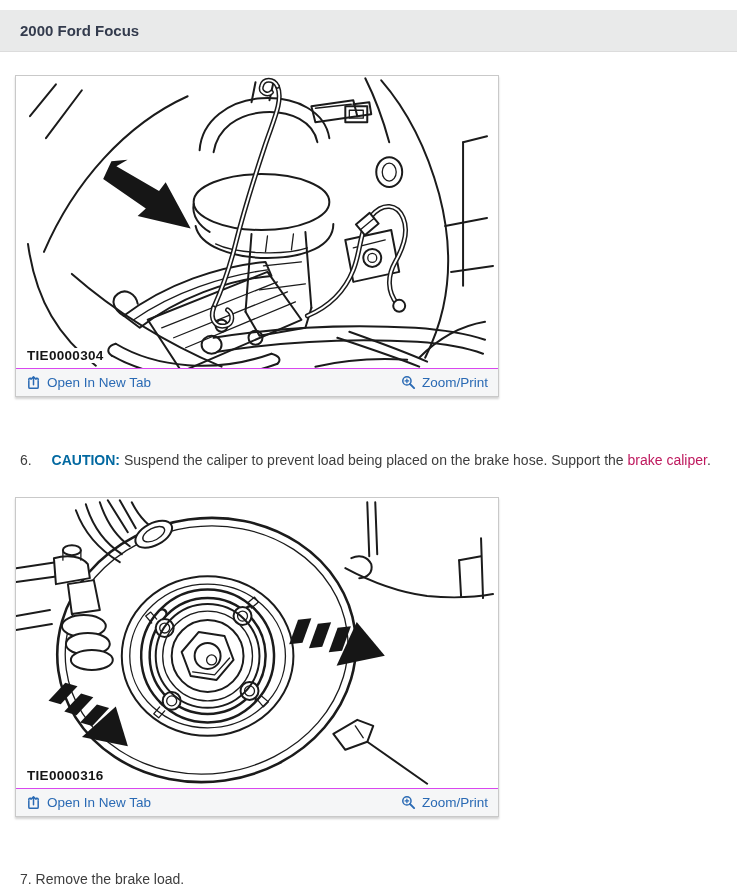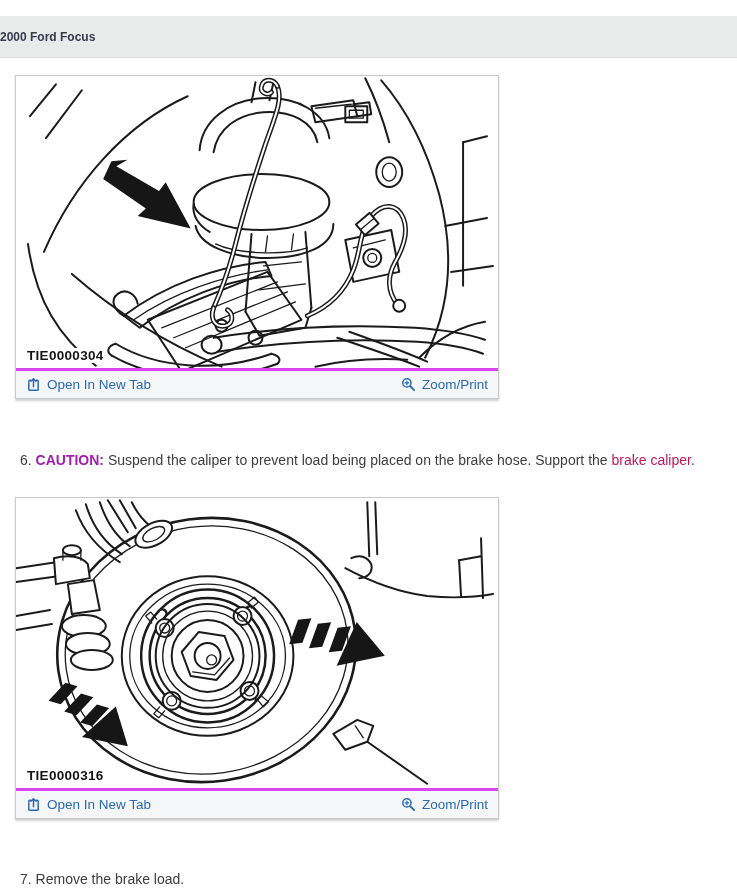--- a/index.html
+++ b/index.html
@@ -2,43 +2,43 @@
 <html><head>
 <meta charset="utf-8">
 <style>
   html,body{margin:0;padding:0;}
   body{
     width:737px;height:889px;position:relative;background:#ffffff;
     font-family:"Liberation Sans", sans-serif;overflow:hidden;
   }
   
   .app-header{
-    position:absolute;left:0;top:16px;width:737px;height:42px;
+    position:absolute;left:0;top:10px;width:737px;height:42px;
     background:#e9eaea;border-bottom:1px solid #dcdcdc;
-    display:flex;align-items:center;box-sizing:border-box;
-    color:#333b4d;font-size:12px;white-space:pre-wrap;
+    display:flex;align-items:center;padding-left:20px;box-sizing:border-box;
+    color:#333b4d;font-size:15px;white-space:pre-wrap;
   }
   .app-header .t-bold{font-weight:700;}
   .app-header .t-sub{font-weight:400;}
   
   .fig-panel{
     position:absolute;left:15px;width:482px;background:#fff;
     border:1px solid #c9c9c9;box-shadow:0 2px 2px rgba(0,0,0,0.18);
   }
   .panel-1{top:75px;}
   .panel-2{top:497px;}
   .fig-image{position:relative;overflow:hidden;background:#fff;}
   .panel-1 .fig-image{height:292px;text-align:center;}
   .panel-2 .fig-image{height:290px;}
   .fig-id{
     position:absolute;left:8px;bottom:5px;font-size:13.5px;font-weight:700;
     color:#151515;background:#fff;padding:0 3px;letter-spacing:0.3px;
   }
   .fig-footer{
-    height:27px;border-top:3px solid #d946ef;background:#f5f6f7;
+    height:27px;border-top:1px solid #d946ef;background:#f5f6f7;
     display:flex;justify-content:space-between;align-items:center;
     padding:0 10px;font-size:13.5px;
   }
   .fig-link{
     color:#2a6ab4;text-decoration:none;display:flex;align-items:center;gap:6px;
     cursor:pointer;
   }
   .fig-link svg{display:block;}
   
   svg.draw path, svg.draw line, svg.draw circle, svg.draw ellipse,
@@ -53,21 +53,21 @@
   svg.draw .wirein{stroke:#ffffff;stroke-width:2;}
   svg.draw .slot{stroke-width:11;}
   svg.draw .slotin{stroke:#ffffff;stroke-width:6;}
   
   .step{
     position:absolute;left:20px;width:700px;font-size:14px;color:#3d3d3d;
     white-space:pre-wrap;line-height:1.4;
   }
   .step-6{top:437px;}
   .step-7{top:856px;}
-  .step .caution{font-weight:700;color:#a21caf;}
+  .step .caution{font-weight:700;color:#0369a1;margin-left:16px;}
   .step .body-link{color:#be185d;text-decoration:none;cursor:pointer;}
 </style>
 </head>
 <body>
 
 <div class="app-header">
   <span class="t-bold">2000 Ford Focus</span>
 </div>
 
 <div class="fig-panel panel-1">

